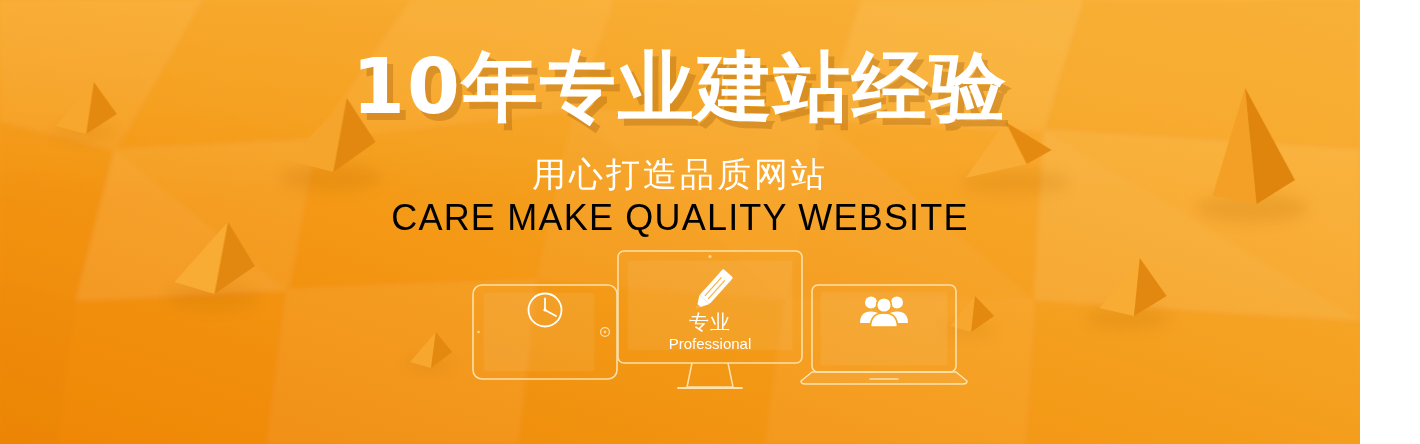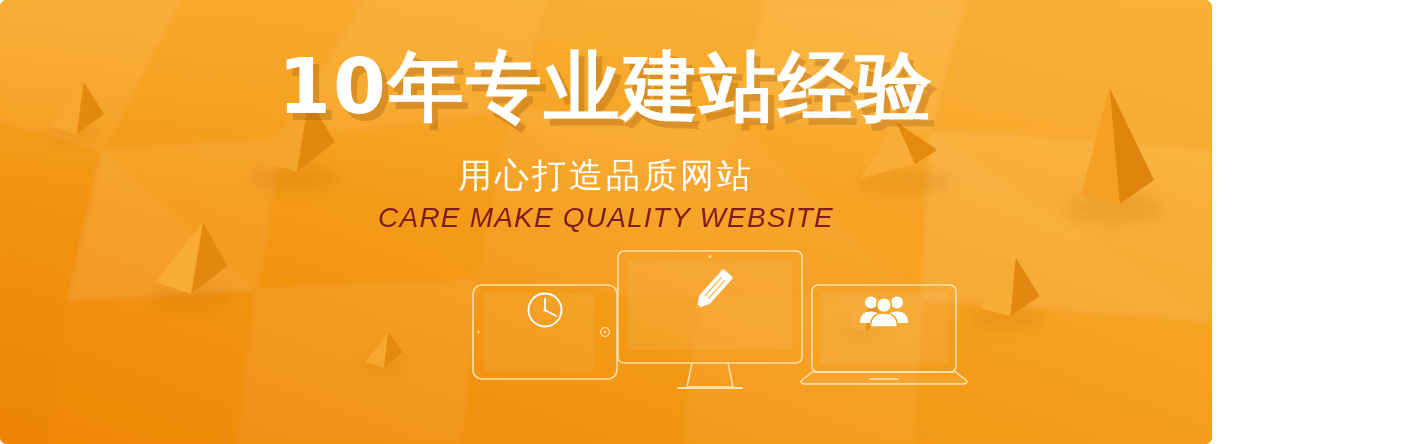--- a/index.html
+++ b/index.html
@@ -6,25 +6,24 @@
     margin: 0;
     padding: 0;
     background: #fff;
   }
   body {
     font-family: "Liberation Sans", sans-serif;
   }
 
   .banner {
     position: relative;
-    width: 1212px;
+    width: 1360px;
     height: 444px;
     overflow: hidden;
     background: #F5A11E;
-    border-radius: 7px;
   }
 
   .bg-layer {
     position: absolute;
     inset: 0;
     width: 100%;
     height: 100%;
     display: block;
   }
 
@@ -50,41 +49,40 @@
     text-shadow: 6px 7px 0 rgba(150, 82, 10, 0.30);
     white-space: nowrap;
   }
 
   .sub-cn {
     position: absolute;
     top: 154px;
     left: 0;
     width: 100%;
     text-align: center;
-    font-family: Liberation Sans, sans-serif;
+    font-family: Liberation Serif, serif;
     font-size: 34px;
     line-height: 42px;
     letter-spacing: 3px;
     color: #FFFFFF;
     white-space: nowrap;
   }
 
   .sub-en {
     position: absolute;
     top: 201px;
     left: 0;
     width: 100%;
     text-align: center;
     font-family: "Liberation Sans", sans-serif;
-    font-size: 28px;
+    font-size: 36px;
     line-height: 34px;
     letter-spacing: 1.2px;
-    color: #7f1d1d;
-    white-space: nowrap;
-    font-style: italic;
+    color: #000000;
+    white-space: nowrap;
   }
 
   
   .devices {
     position: absolute;
     left: 0;
     top: 250px;
     width: 100%;
     height: 160px;
   }
@@ -266,20 +264,24 @@
           <g transform="rotate(42 35 26)">
             <rect x="28.5" y="3" width="13.5" height="33" rx="1.5" fill="#FFFFFF"></rect>
             <rect x="28.5" y="0.5" width="13.5" height="5" rx="1.5" fill="#FFFFFF"></rect>
             <line x1="33" y1="8" x2="33" y2="33" stroke="#F6A623" stroke-width="1.2" opacity="0.85"></line>
             <line x1="37.5" y1="8" x2="37.5" y2="33" stroke="#F6A623" stroke-width="1.2" opacity="0.85"></line>
             <polygon points="28.5,36 42,36 35.25,48" fill="#FFFFFF"></polygon>
             <polygon points="32.6,44 37.9,44 35.25,48.5" fill="#F6A623" opacity="0.9"></polygon>
           </g>
         </svg>
       </div>
+      <div class="dev-label txt-monitor">
+        <div class="lbl-cn">专业</div>
+        <div class="lbl-en">Professional</div>
+      </div>
 
       <div class="device dev-laptop">
         <svg viewBox="0 0 168 104" width="168" height="104">
           <rect x="12" y="1" width="144" height="87" rx="6" ry="6" fill="none" stroke="#FDE3B0" stroke-width="1.6" opacity="0.95"></rect>
           <rect x="21" y="8" width="126" height="73" rx="1" ry="1" fill="#FFFFFF" opacity="0.07" stroke="#FDE3B0" stroke-width="1.1"></rect>
           <path d="M12 88 L1 97 Q1 100 5 100 L163 100 Q167 100 167 97 L156 88 Z" fill="#FFFFFF" fill-opacity="0.06" stroke="#FDE3B0" stroke-width="1.5"></path>
           <line x1="70" y1="95" x2="98" y2="95" stroke="#FDE3B0" stroke-width="1.4" stroke-linecap="round"></line>
         </svg>
       </div>
       <div class="icon-wrap ic-laptop">

